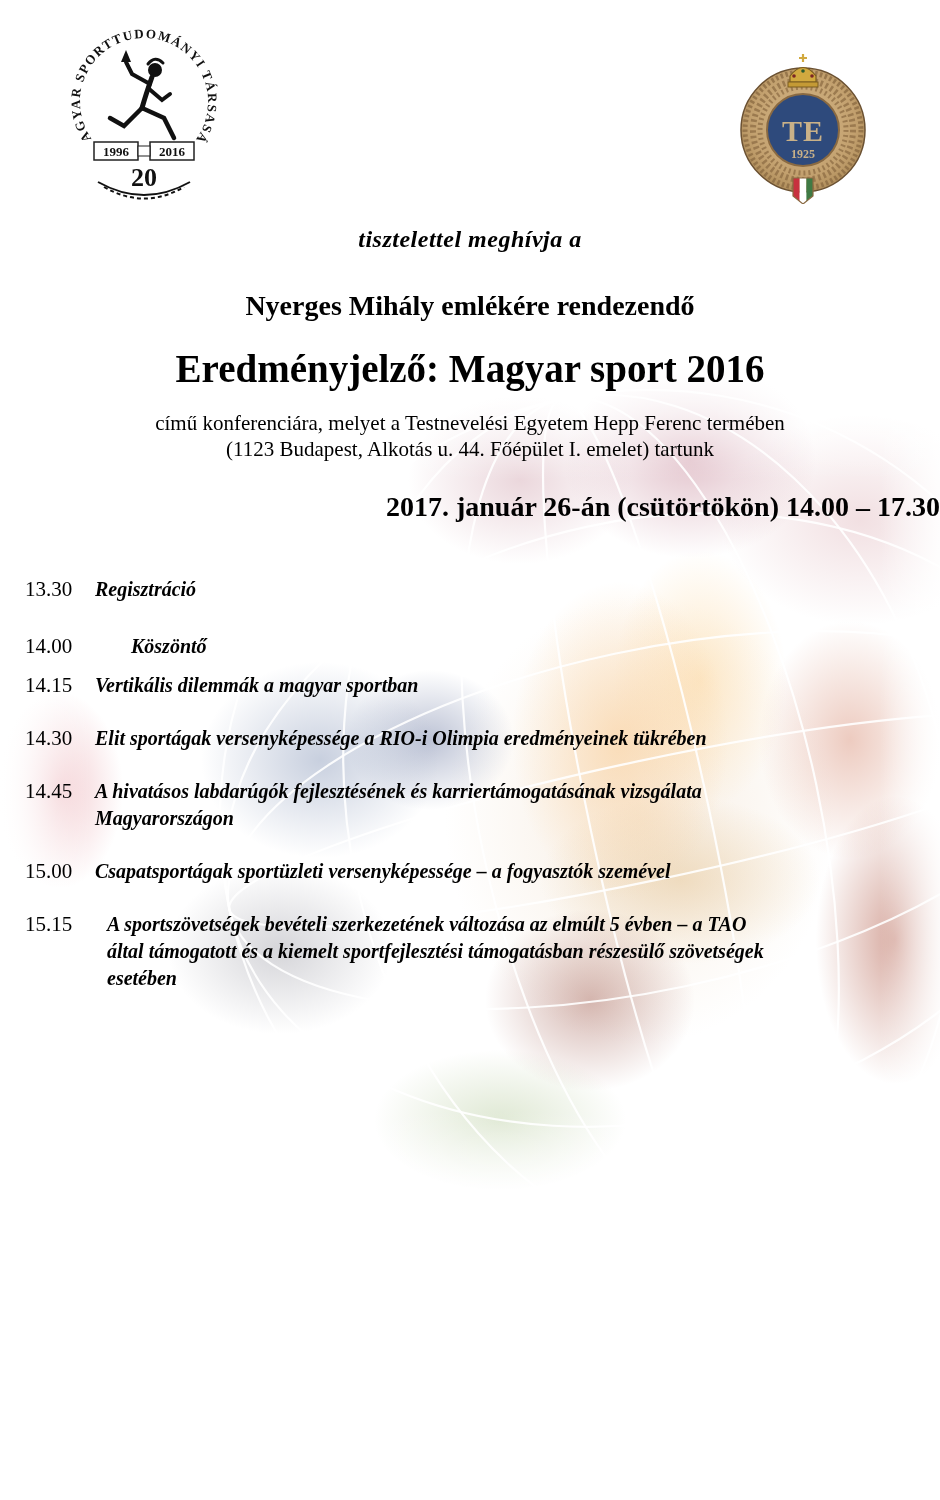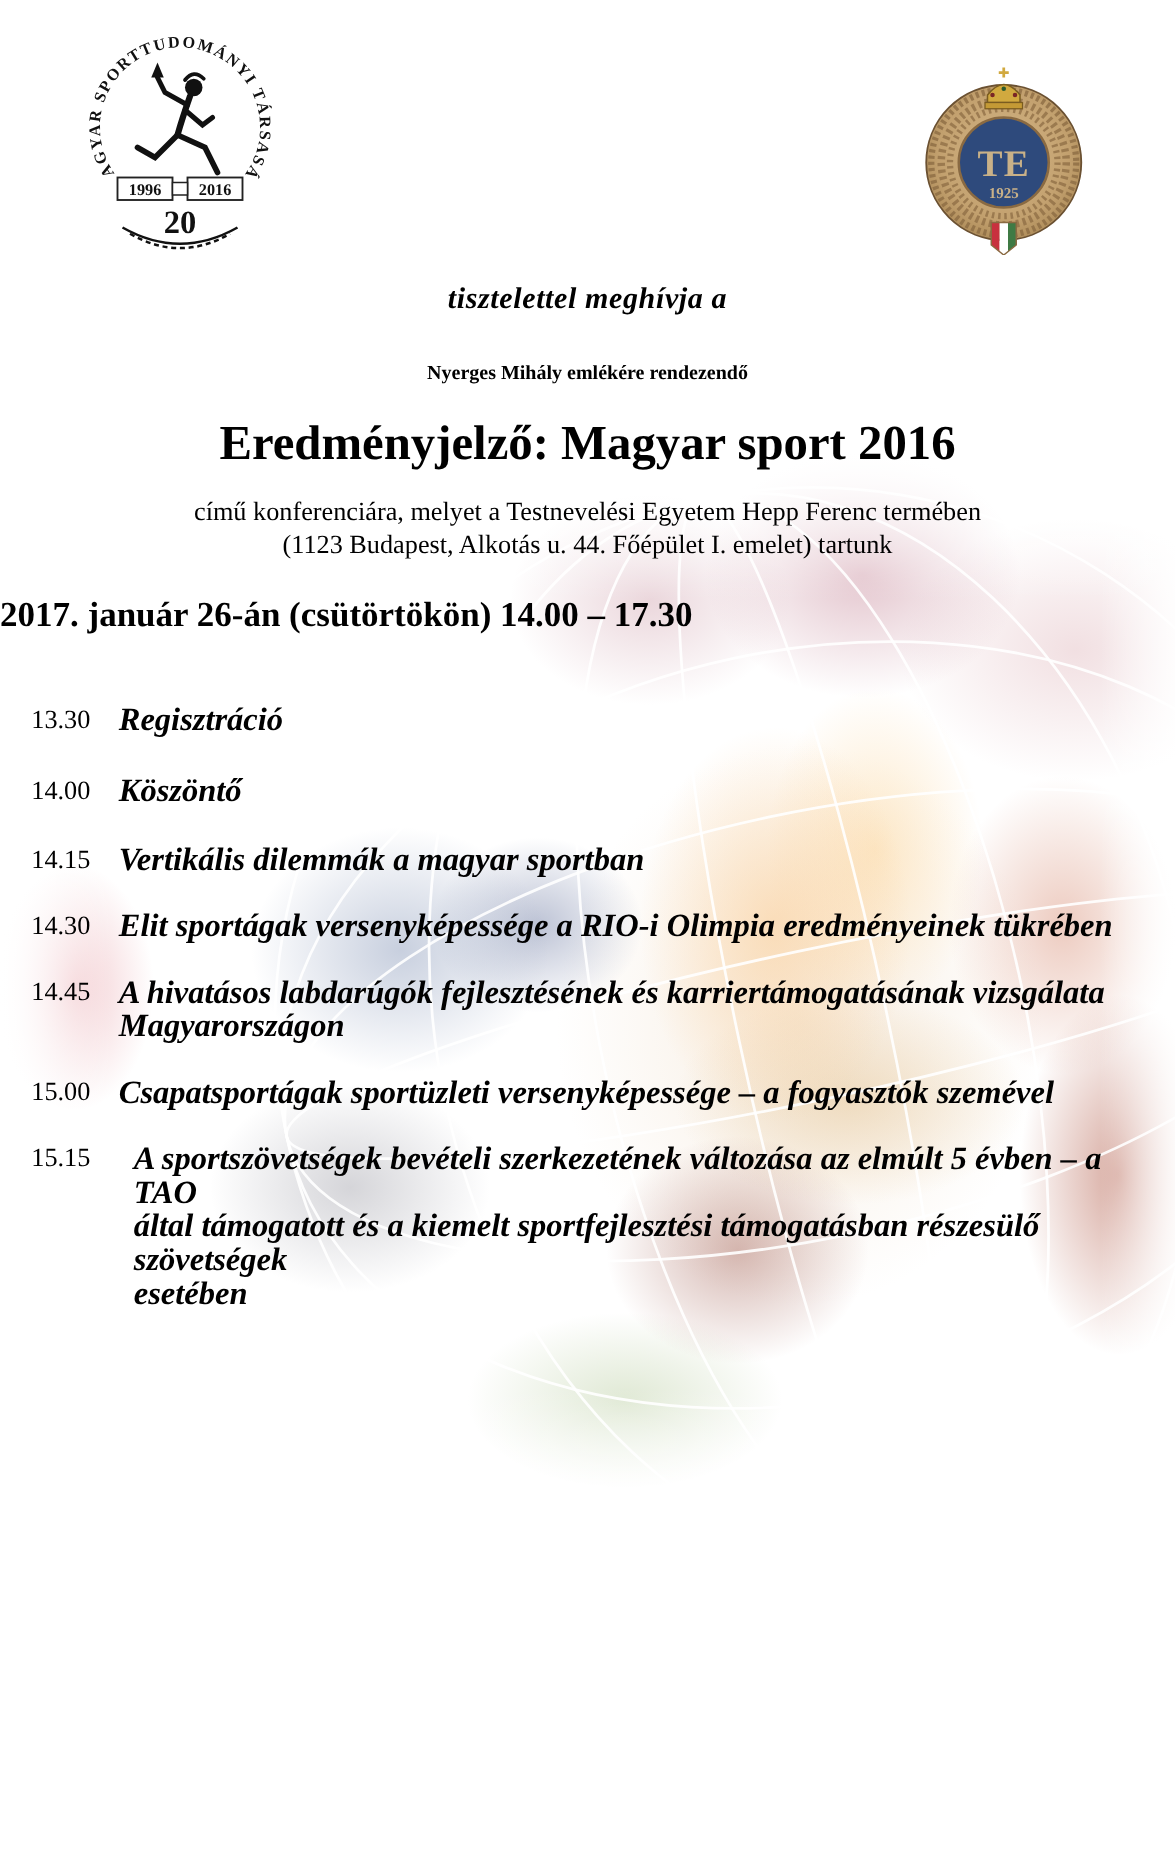--- a/index.html
+++ b/index.html
@@ -32,34 +32,34 @@
     linear-gradient(to top,#fff 0,#fff 230px,rgba(255,255,255,0) 390px),
     linear-gradient(to right,#fff 0,rgba(255,255,255,0) 90px),
     linear-gradient(to left,rgba(255,255,255,.85) 0,rgba(255,255,255,0) 60px);
   }
   
   .content{position:absolute;inset:0;z-index:3;padding-top:214px;box-sizing:border-box;}
   .logo-left{position:absolute;left:58px;top:24px;width:172px;height:178px;}
   .logo-right{position:absolute;left:728px;top:46px;width:150px;height:158px;}
   .h-org{font-size:28px;font-weight:bold;line-height:34px;text-align:center;}
   .h-invite{margin-top:12px;font-size:24px;font-weight:bold;font-style:italic;letter-spacing:.5px;text-align:center;}
-  .h-memorial{margin-top:37px;font-size:16px;font-weight:bold;text-align:center;}
+  .h-memorial{margin-top:37px;font-size:28px;font-weight:bold;text-align:center;}
   .h-title{margin-top:24px;font-size:39px;font-weight:bold;line-height:46px;text-align:center;}
   .h-venue{margin-top:18px;font-size:21px;font-weight:normal;line-height:26px;text-align:center;}
-  .h-datetime{margin-top:28px;font-size:28px;font-weight:bold;line-height:34px;text-align:left;}
+  .h-datetime{margin-top:28px;font-size:28px;font-weight:bold;line-height:34px;text-align:right;padding-left:26px;}
   .schedule{margin:52px 15px 0 25px;}
   .srow{display:flex;margin-bottom:26px;}
   .srow-0{margin-bottom:30px;justify-content:center;}
-  .srow-1{margin-bottom:28px;}
+  .srow-1{margin-bottom:12px;gap:36px;}
   .srow-4{margin-bottom:26px;}
   .srow-5{justify-content:flex-end;}
   .srow-6{margin-bottom:0;gap:12px;}
   .stime{flex:none;width:70px;font-size:21px;line-height:27px;}
   .scontent{flex:1;max-width:830px;}
-  .stitle{font-size:26px;line-height:27px;font-weight:bold;font-style:italic;}
+  .stitle{font-size:20px;line-height:27px;font-weight:bold;font-style:italic;}
   text,textPath{font-family:"Liberation Serif","DejaVu Serif",serif;}
 </style>
 </head>
 <body>
 
 <div class="bg-collage"></div>
 <svg class="globe" width="940" height="1500" viewBox="0 0 940 1500">
   <g transform="rotate(-12 650 820)" stroke="rgba(255,255,255,0.9)" stroke-width="2.2" fill="none">
     <circle cx="650" cy="820" r="430"></circle>
     <ellipse cx="650" cy="820" rx="430" ry="300"></ellipse>

